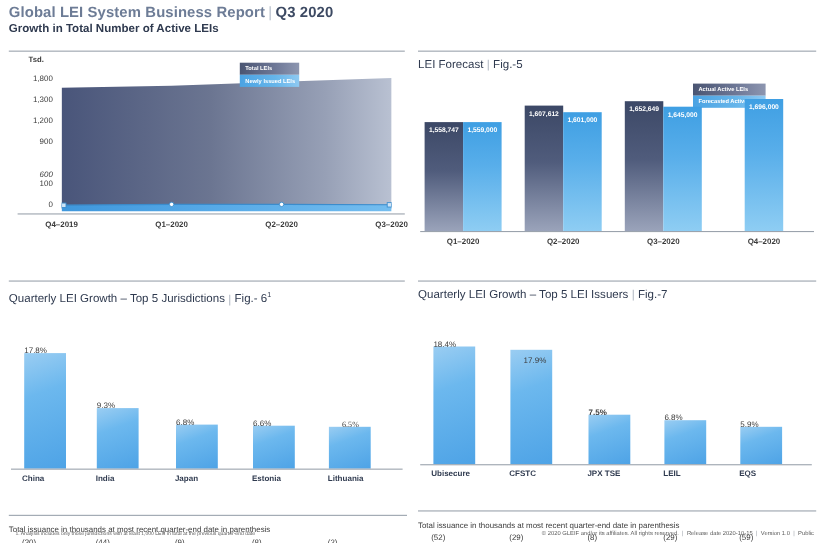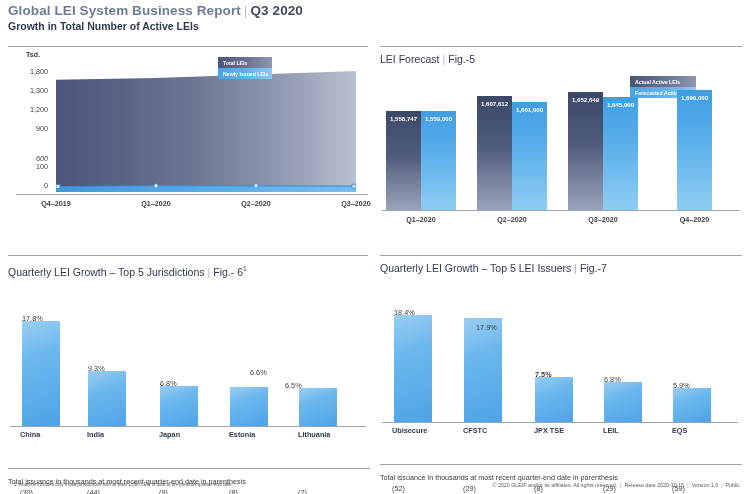--- a/index.html
+++ b/index.html
@@ -196,22 +196,22 @@
     <div class="bc-wrap">
       <div class="bc-bar" style="left:14px;width:38px;height:105px;"></div>
       <div class="bc-bar" style="left:80px;width:38px;height:55px;"></div>
       <div class="bc-bar" style="left:152px;width:38px;height:40px;"></div>
       <div class="bc-bar" style="left:222px;width:38px;height:39px;"></div>
       <div class="bc-bar" style="left:291px;width:38px;height:38px;"></div>
 
       <div class="bc-val" style="left:14px;top:29px;">17.8%</div>
       <div class="bc-val" style="left:80px;top:79px;">9.3%</div>
       <div class="bc-val" style="left:152px;top:94px;">6.8%</div>
-      <div class="bc-val" style="left:222px;top:83px;margin-left:20px;">6.6%</div>
-      <div class="bc-val" style="left:277px;top:96px;">6.5%</div>
+      <div class="bc-val" style="left:222px;top:95px;">6.6%</div>
+      <div class="bc-val" style="left:303px;top:96px;font-family:Liberation Serif, serif;">6.5%</div>
 
       <div class="bc-axis"></div>
 
       <div class="bc-cat" style="left:12px;">China</div>
       <div class="bc-cat" style="left:79px;">India</div>
       <div class="bc-cat" style="left:151px;">Japan</div>
       <div class="bc-cat" style="left:221px;">Estonia</div>
       <div class="bc-cat" style="left:290px;">Lithuania</div>
 
       <div class="bc-sub" style="left:12px;">(30)</div>

